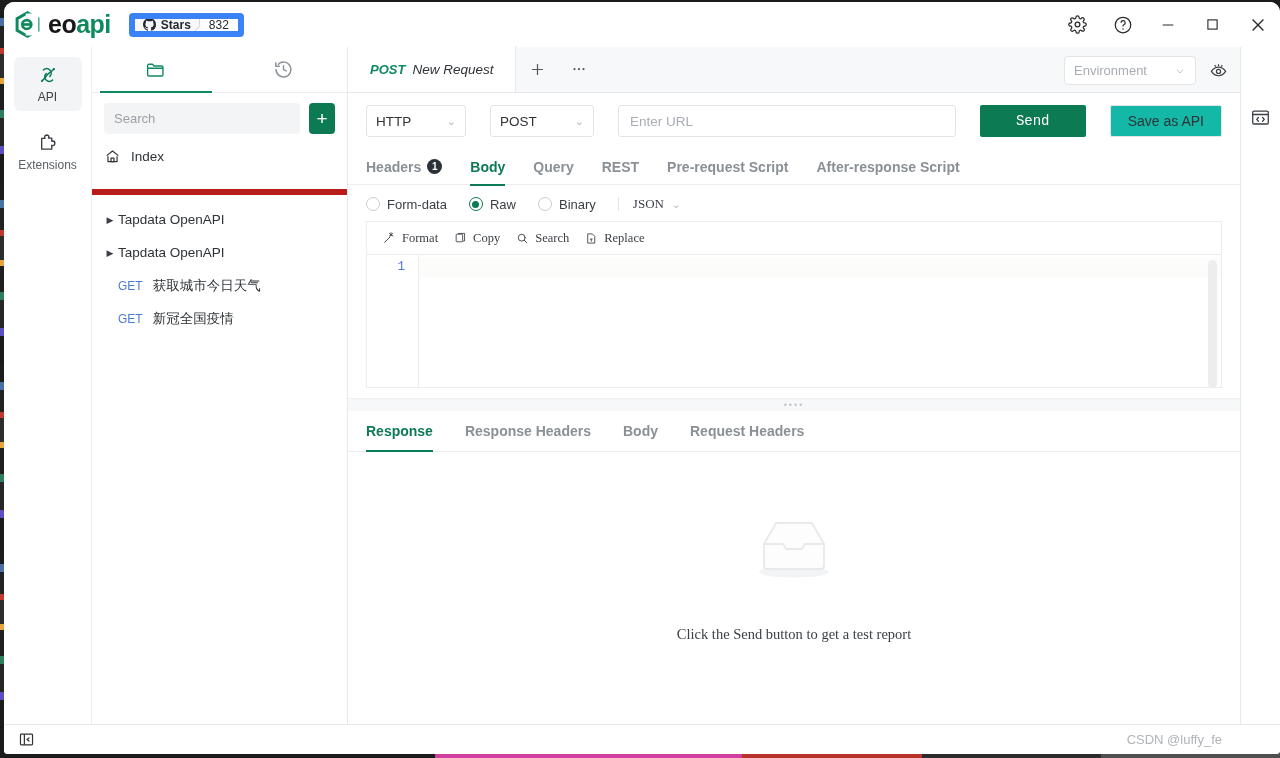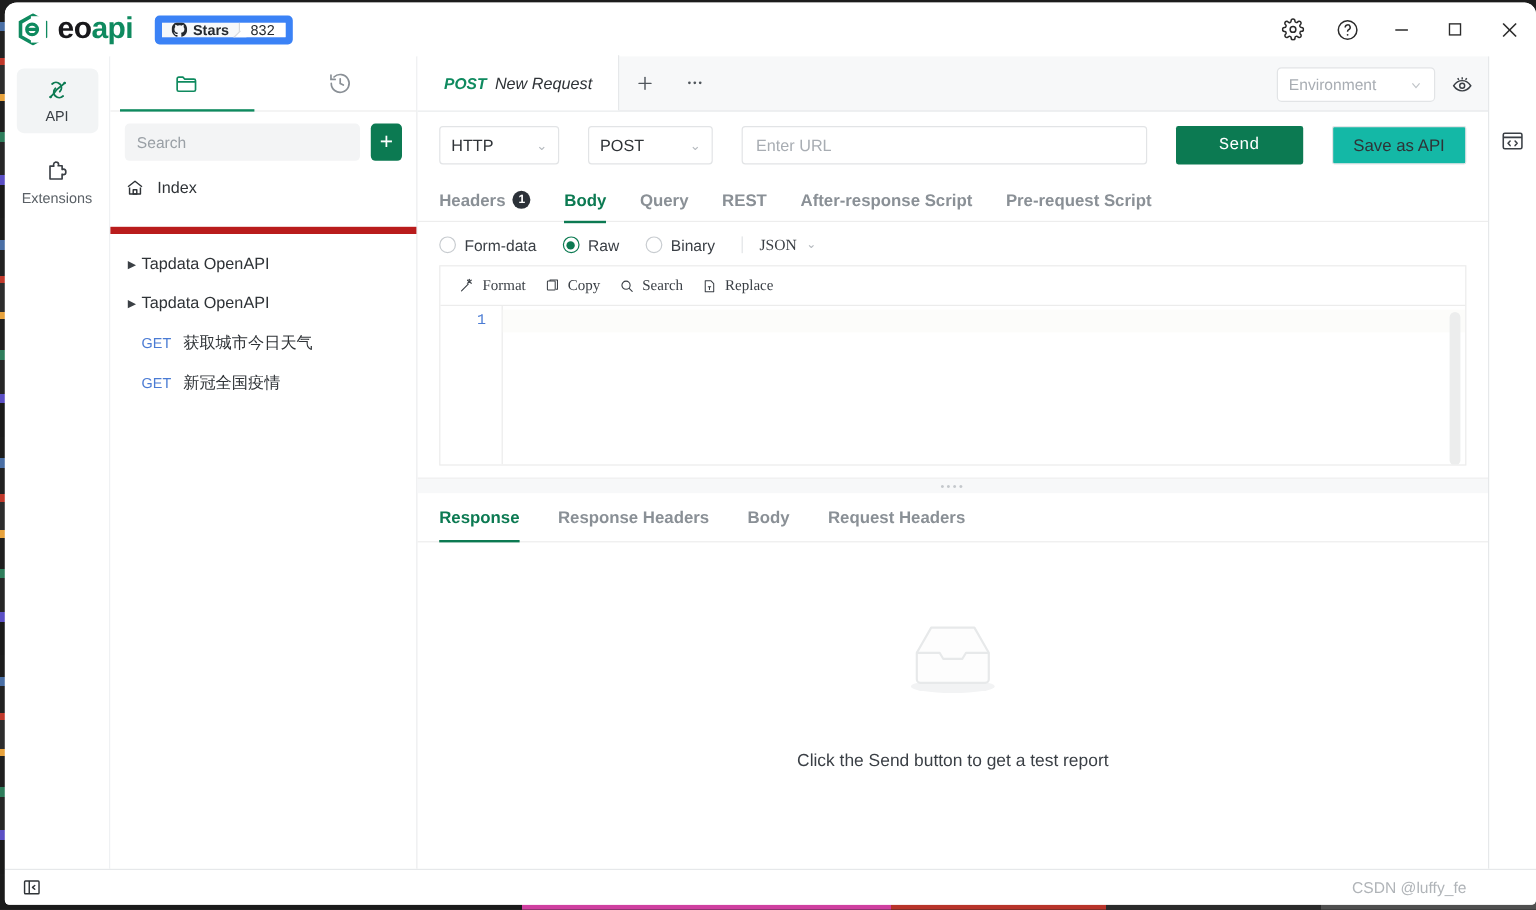--- a/index.html
+++ b/index.html
@@ -363,21 +363,21 @@
   .resp-tab:first-child { padding-left: 0; }
   .resp-tab.active { color: #0c7a52; }
   .resp-tab.active::after {
     content: ""; position: absolute; bottom: 0; left: 0; right: 16px;
     height: 2px; background: #0c7a52;
   }
 
   .empty-state {
     flex: 1; display: flex; flex-direction: column;
     align-items: center; justify-content: flex-start;
-    padding-top: 62px; gap: 44px;
+    padding-top: 62px; gap: 44px; font-family: Liberation Serif, serif;
   }
   .empty-text { font-size: 14.5px; color: #3a3f45; }
 
   
   .right-rail {
     width: 40px; flex: 0 0 40px;
     border-left: 1px solid #e6e8ea;
     background: #fff;
     padding-top: 56px;
     display: flex; flex-direction: column; align-items: center;
@@ -601,24 +601,24 @@
         <div class="rtab active">
           <span>Body</span>
         </div>
         <div class="rtab">
           <span>Query</span>
         </div>
         <div class="rtab">
           <span>REST</span>
         </div>
         <div class="rtab">
+          <span>Pre-request Script</span>
+        </div>
+        <div class="rtab">
           <span>After-response Script</span>
-        </div>
-        <div class="rtab">
-          <span>Pre-request Script</span>
         </div>
       </div>
 
       <div class="body-options">
         <div class="radio-opt">
           <span class="radio"></span>
           <span>Form-data</span>
         </div>
         <div class="radio-opt">
           <span class="radio checked"></span>

